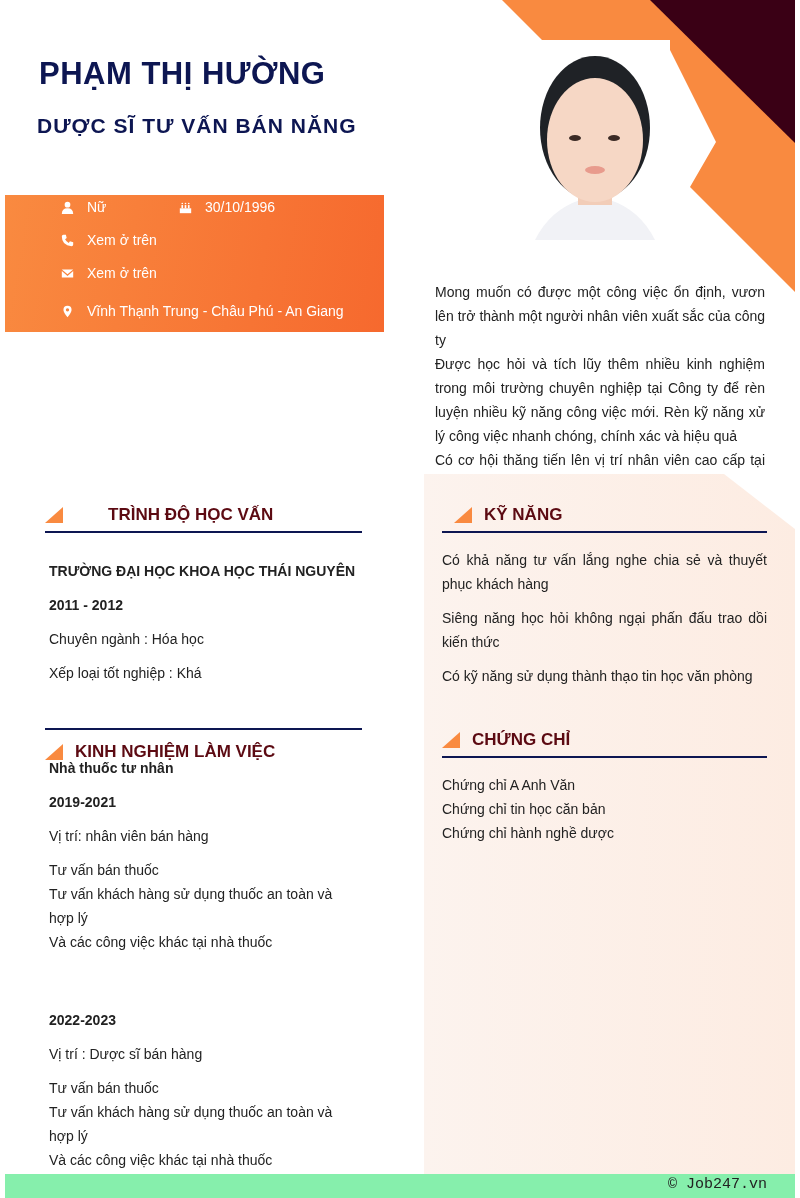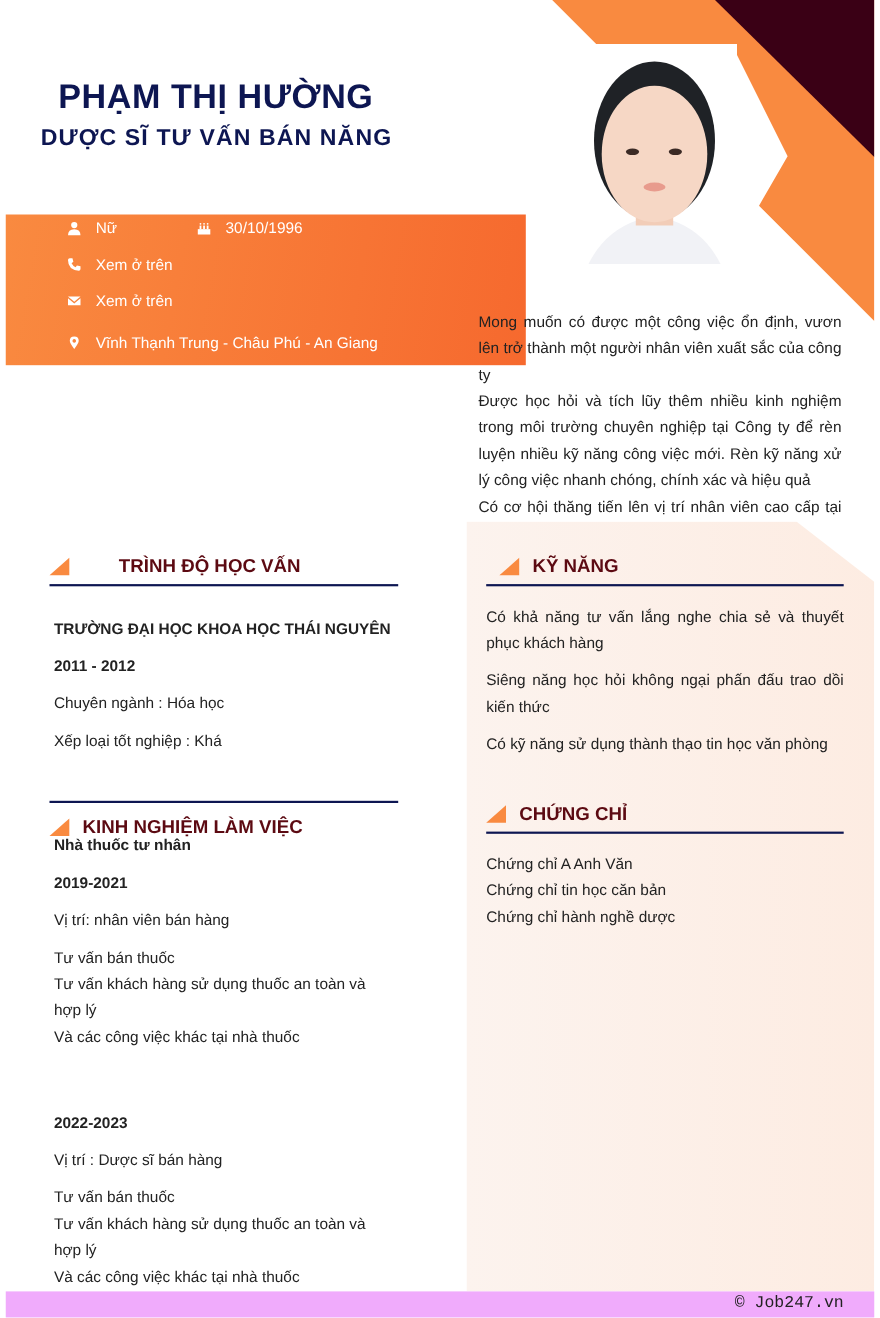--- a/index.html
+++ b/index.html
@@ -8,28 +8,28 @@
     background: #ffffff;
     font-family: "Liberation Sans", "DejaVu Sans", sans-serif;
     color: #222;
   }
   .page { position: absolute; left: 5px; top: 0; width: 790px; height: 1198px; background: #fff; overflow: hidden; }
 
   
   .deco { position: absolute; left: 0; top: 0; width: 790px; height: 300px; pointer-events: none; }
 
   
-  .name { position: absolute; left: 32px; top: 54px; font-size: 31px; font-weight: bold; color: #0d1652; letter-spacing: 0.5px; margin: 16px; }
+  .name { position: absolute; left: 32px; top: 54px; font-size: 31px; font-weight: bold; color: #0d1652; letter-spacing: 0.5px; margin: 2px; }
   .title { position: absolute; left: 32px; top: 114px; font-size: 21px; color: #0d1652; letter-spacing: 1px; margin: 0; }
 
   
   .photo { position: absolute; left: 515px; top: 40px; width: 150px; height: 200px; overflow: hidden; background: #fff; }
 
   
-  .contact { position: absolute; left: 0; top: 195px; width: 473px; height: 137px;
+  .contact { position: absolute; left: 0; top: 195px; width: 379px; height: 137px;
     background: linear-gradient(100deg, #f98a40 0%, #f6692e 100%); color: #fff; font-size: 14px; }
   .c-row { position: absolute; display: flex; align-items: center; }
   .c-icon { width: 14px; height: 14px; display: inline-flex; align-items: center; justify-content: center; margin-right: 13px; }
   .c-icon svg { width: 13px; height: 13px; fill: #fff; }
 
   
   .objective { position: absolute; left: 430px; top: 280px; width: 330px; font-size: 14px; line-height: 24px; text-align: justify; color: #222; }
   .objective p { margin: 0; }
 
   
@@ -41,21 +41,21 @@
   .section-head { position: absolute; display: flex; align-items: center; }
   .tri { width: 0; height: 0; border-left: 18px solid transparent; border-bottom: 16px solid #f98a40; margin-right: 12px; }
   .section-title { font-size: 17px; font-weight: bold; color: #5c0a12; }
   .rule { position: absolute; height: 1.5px; background: #0d1652; }
 
   .item { position: absolute; font-size: 14px; color: #222; line-height: 24px; }
   .bold { font-weight: bold; }
   .justify { text-align: justify; }
 
   
-  .footer { position: absolute; left: 0; top: 1174px; width: 790px; height: 24px; background: #f0abfc; }
+  .footer { position: absolute; left: 0; top: 1174px; width: 790px; height: 24px; background: #86efac; }
   .footer-text { position: absolute; right: 28px; top: 2px; font-family: "Liberation Mono", "DejaVu Sans Mono", monospace; font-size: 15px; color: #222; }
 </style>
 </head>
 <body>
 
 <div class="page">
 
   <svg class="deco" viewBox="0 0 790 300">
     <polygon points="497,0 790,0 790,292 685,187 711,142 660,40 537,40" fill="#f98a40"></polygon>
     <polygon points="645,0 790,0 790,143" fill="#3a0015"></polygon>

